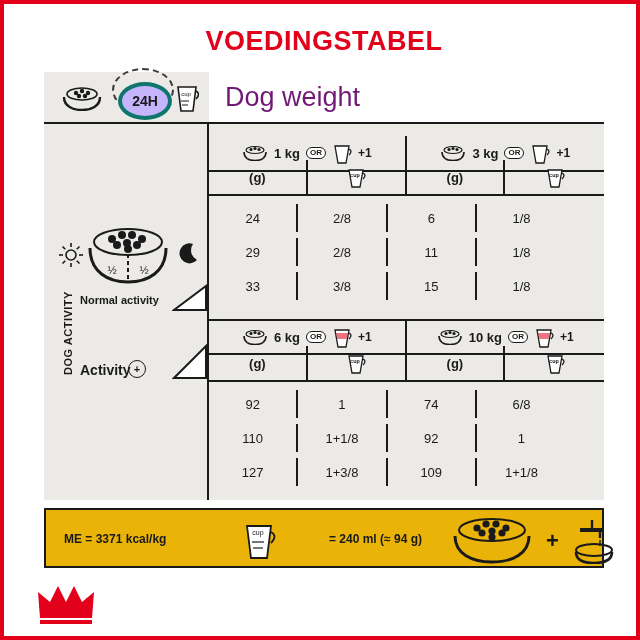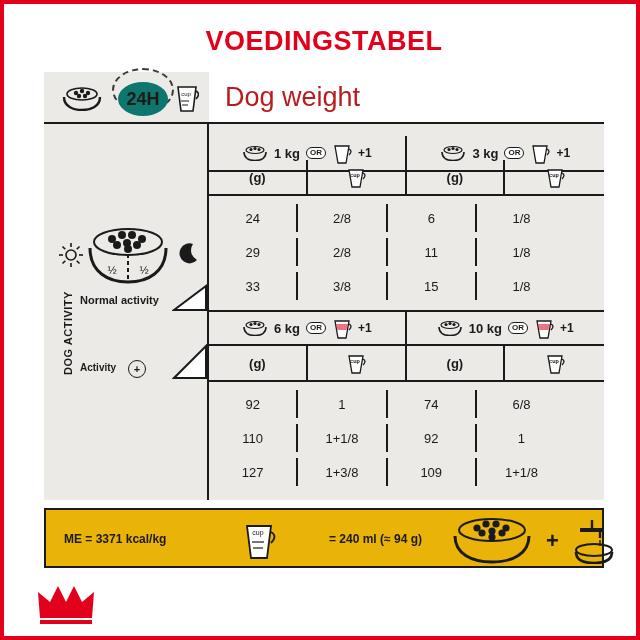--- a/index.html
+++ b/index.html
@@ -45,41 +45,41 @@
 
   
   .dogweight{
     position:absolute;left:165px;top:0;width:395px;height:52px;
     background:#fff;
     border-bottom:2px solid #1a1a1a;
     box-sizing:border-box;
     display:flex;align-items:center;
   }
   .dogweight span{
-    font-size:27px;font-weight:normal;padding-left:16px;color:#b91c1c;
+    font-size:27px;font-weight:normal;padding-left:16px;color:#701a75;
   }
 
   
   .badge24{
     position:absolute;left:0;top:0;width:165px;height:52px;
     box-sizing:border-box;
     border-bottom:2px solid #1a1a1a;
     background:#eceae7;
   }
   .bowl-sm{
     position:absolute;left:16px;top:13px;width:44px;height:26px;
   }
   .h24{
     position:absolute;left:74px;top:10px;
     width:46px;height:30px;
     border-radius:50%;
-    background:#0f766e;
-    border:2px solid #0f766e;
+    background:#c4b5fd;
+    border:4px solid #0f766e;
     display:flex;align-items:center;justify-content:center;
-    font-size:18px;font-weight:bold;
+    font-size:14px;font-weight:bold;
   }
   .h24-dashed{
     position:absolute;left:68px;top:-4px;width:58px;height:40px;
     border:2px dashed #1a1a1a;border-radius:50%;
     opacity:.85;
   }
   .cup-icon{
     position:absolute;left:131px;top:9px;width:24px;height:32px;
   }
   .wrow{
@@ -138,21 +138,21 @@
   .vert-label{
     position:absolute;
     left:-36px;top:255px;
     width:120px;
     transform:rotate(-90deg);
     transform-origin:center;
     font-size:11px;font-weight:bold;letter-spacing:.5px;
     text-align:center;
   }
   .act1{position:absolute;left:36px;top:222px;font-size:11px;font-weight:bold;}
-  .act2{position:absolute;left:36px;top:290px;font-size:10px;font-weight:bold;}
+  .act2{position:absolute;left:36px;top:290px;font-size:14px;font-weight:bold;}
   .tri1{position:absolute;left:128px;top:212px;width:36px;height:28px;}
   .tri2{position:absolute;left:128px;top:272px;width:36px;height:36px;}
   .plusc{position:absolute;left:84px;top:288px;width:16px;height:16px;border:1.5px solid #1a1a1a;border-radius:50%;
     display:flex;align-items:center;justify-content:center;font-size:11px;font-weight:bold;line-height:1;}
 
   
   .footer{
     position:absolute;left:40px;top:504px;width:560px;height:60px;
     border:2px solid #1a1a1a;background:#eab308;box-sizing:border-box;
   }
@@ -321,21 +321,21 @@
       <div class="dcell sep">11</div>
       <div class="dcell">1/8</div>
     </div>
     <div class="drow" style="top:200px;">
       <div class="dcell sep">33</div>
       <div class="dcell sep">3/8</div>
       <div class="dcell sep">15</div>
       <div class="dcell">1/8</div>
     </div>
 
-    <div class="wrow" style="top:238px;border-top:2px solid #1a1a1a;">
+    <div class="wrow" style="top:247px;border-top:2px solid #1a1a1a;">
       <div class="wcell sep">
         <svg width="26" height="16" viewBox="0 0 26 16">
           <ellipse cx="13" cy="5" rx="9" ry="3.5" fill="none" stroke="#1a1a1a" stroke-width="1.2"></ellipse>
           <circle cx="9" cy="4.5" r="1.6" fill="#1a1a1a"></circle>
             <circle cx="13" cy="3.5" r="1.6" fill="#1a1a1a"></circle>
           <circle cx="17" cy="4.5" r="1.6" fill="#1a1a1a"></circle>
           <path d="M2 7 C2 13, 7 15.5, 13 15.5 C19 15.5, 24 13, 24 7" fill="none" stroke="#1a1a1a" stroke-width="1.6"></path>
         </svg>
         <span class="wlabel">6 kg</span>
         <span class="orbadge">OR</span>

